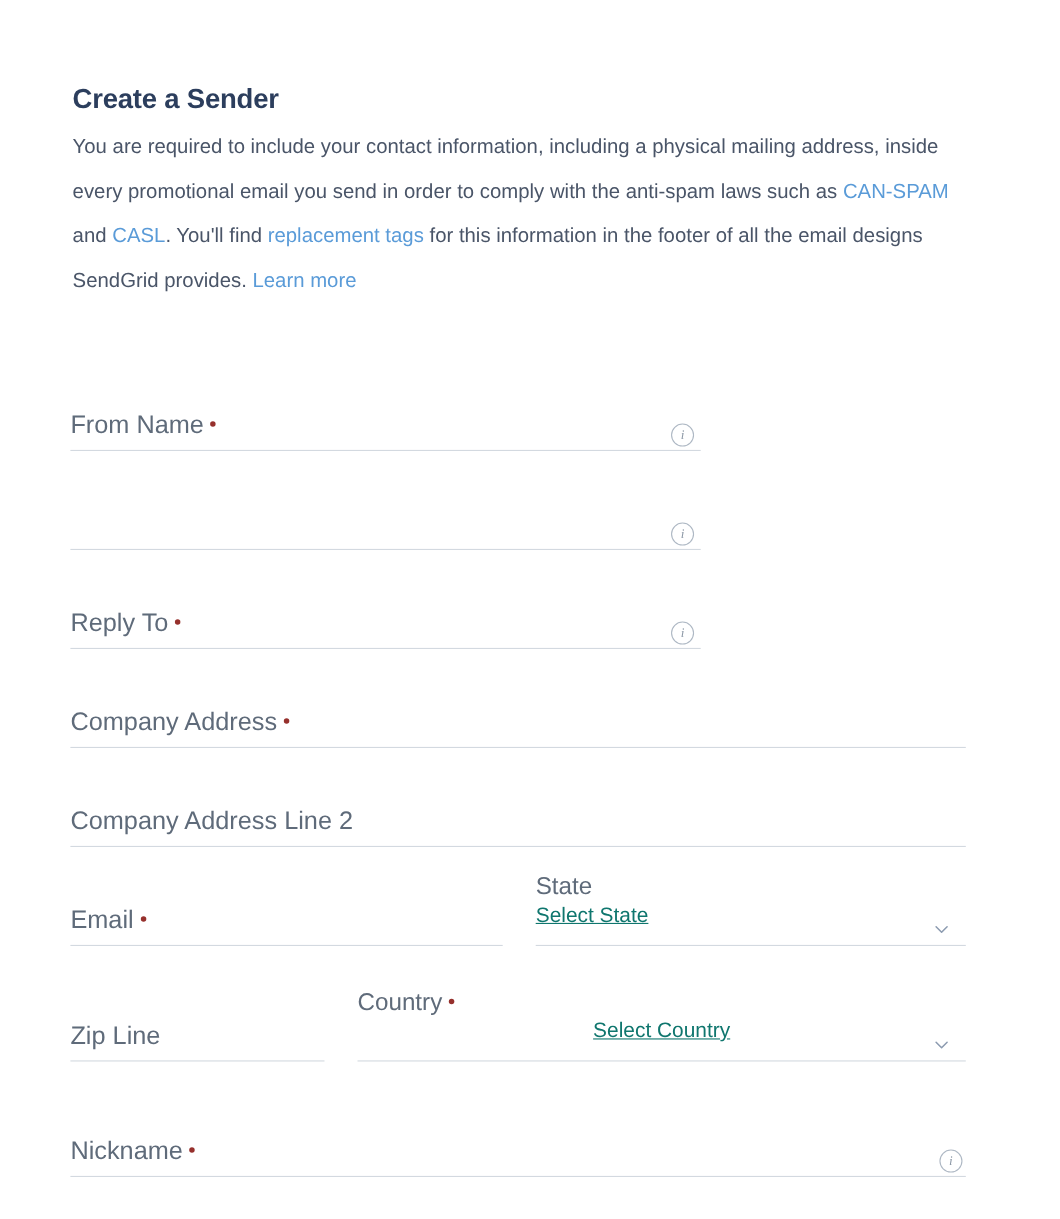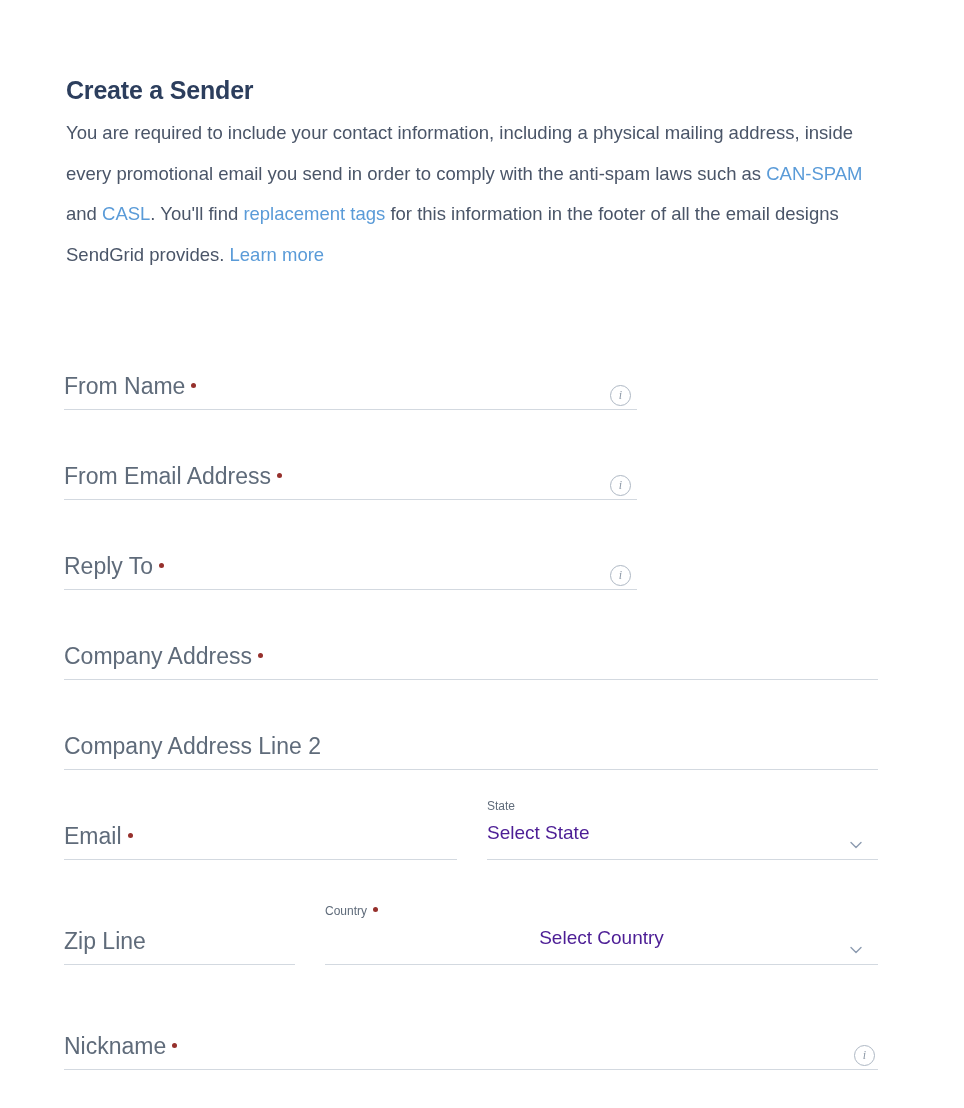--- a/index.html
+++ b/index.html
@@ -121,30 +121,31 @@
     line-height: 19px;
     text-align: center;
     font-family: "Liberation Serif", serif;
     font-style: italic;
     cursor: pointer;
     user-select: none;
   }
 
   
   .select-label {
-    font-size: 12px;
+    font-size: 22px;
     line-height: 20px;
     color: #5f6b7a;
     white-space: nowrap;
   }
   .select-value {
     font-size: 19px;
     line-height: 26px;
-    color: #4c1d95;
+    color: #0f766e;
     white-space: nowrap;
+    text-decoration: underline;
   }
   .chevron {
     position: absolute;
     right: 16px;
     bottom: 11px;
     width: 12px;
     height: 8px;
     pointer-events: none;
   }
   .chevron svg { display: block; }
@@ -165,23 +166,20 @@
     <div class="field" style="left:64px; top:374px; width:573px; height:36px;">
       <div class="field-label">
         <span>From Name</span><span class="req-dot"></span>
       </div>
       <input class="field-input" type="text" placeholder="" style="">
       <div class="underline"></div>
       <div class="info-icon" style="left:546px; top:11px;">i</div>
     </div>
 
     <div class="field" style="left:64px; top:464px; width:573px; height:36px;">
-      <div class="field-label">
-        <span>From Email Address</span><span class="req-dot"></span>
-      </div>
       <input class="field-input" type="text" placeholder="" style="">
       <div class="underline"></div>
       <div class="info-icon" style="left:546px; top:11px;">i</div>
     </div>
 
     <div class="field" style="left:64px; top:554px; width:573px; height:36px;">
       <div class="field-label">
         <span>Reply To</span><span class="req-dot"></span>
       </div>
       <input class="field-input" type="text" placeholder="" style="">

